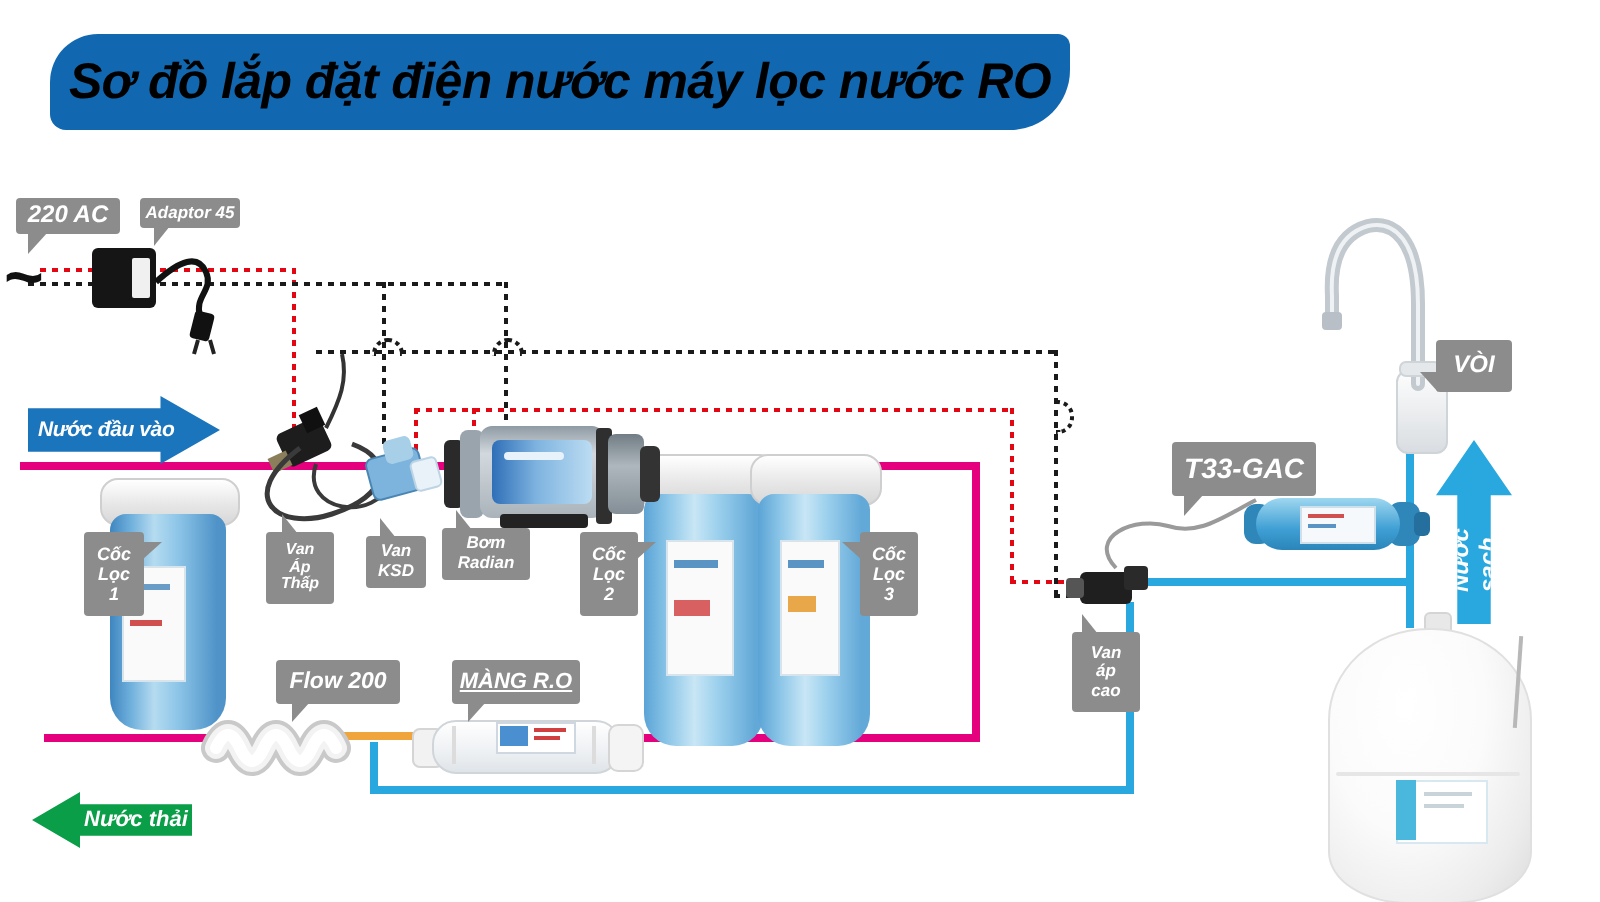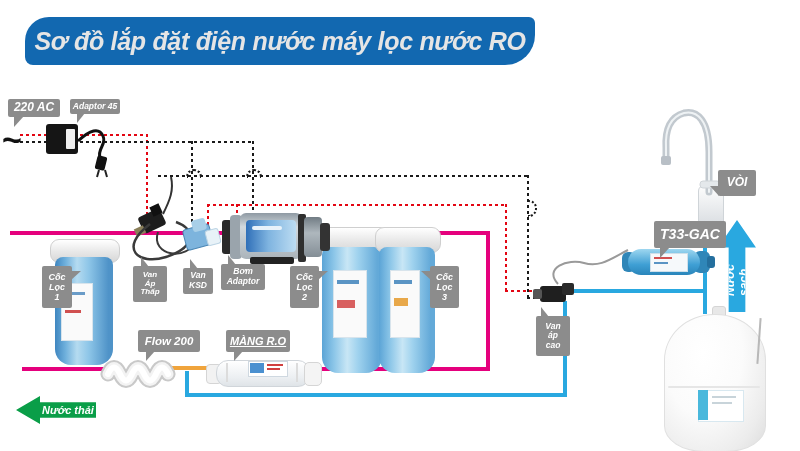--- a/index.html
+++ b/index.html
@@ -2,21 +2,21 @@
 <html><head>
 <meta charset="utf-8">
 <style>
   html,body{margin:0;padding:0;background:#fff;}
   #stage{position:relative;width:800px;height:451px;background:#fff;overflow:hidden;
          font-family:"Liberation Sans",sans-serif;}
   .abs{position:absolute;}
   
   .banner{left:25px;top:17px;width:510px;height:48px;background:#1268b0;
           border-radius:24px 6px 30px 8px;display:flex;align-items:center;justify-content:center;}
-  .banner span{color:#e5e5e5;font-weight:bold;font-style:italic;font-size:25px;letter-spacing:-.3px;}
+  .banner span{color:#000000;font-weight:bold;font-style:italic;font-size:25px;letter-spacing:-.3px;}
   
   .ln{position:absolute;z-index:1;}
   .mag{background:#e5007d;}
   .cyn{background:#29a8e0;}
   .org{background:#f0a43c;}
   
   .dh{position:absolute;height:2px;z-index:1;}
   .dv{position:absolute;width:2px;z-index:1;}
   .dh.red{background:repeating-linear-gradient(90deg,#e30613 0 3px,transparent 3px 6px);}
   .dv.red{background:repeating-linear-gradient(180deg,#e30613 0 3px,transparent 3px 6px);}
@@ -190,20 +190,23 @@
     <div class="abs" style="left:712px;top:306px;width:12px;height:12px;background:#e8e8e8;border:1px solid #d5d5d5;border-radius:3px;"></div>
     <div class="abs" style="left:664px;top:314px;width:100px;height:136px;border:1px solid #e0e0e0;border-radius:50px 50px 40px 40px / 46px 46px 26px 26px;background:radial-gradient(ellipse at 38% 28%,#ffffff 0%,#fbfbfb 45%,#ececec 78%,#dcdcdc 100%);"></div>
     <div class="abs" style="left:668px;top:386px;width:92px;height:2px;background:#e6e6e6;border-radius:1px;"></div>
     <div class="abs" style="left:758px;top:318px;width:2px;height:46px;background:#b8b8b8;transform:rotate(4deg);"></div>
     <div class="abs" style="left:698px;top:390px;width:44px;height:30px;background:#fff;border:1px solid #d8e8f0;"></div>
     <div class="abs" style="left:698px;top:390px;width:10px;height:30px;background:#49b8dc;"></div>
     <div class="abs" style="left:712px;top:396px;width:24px;height:2px;background:#c8d4da;"></div>
     <div class="abs" style="left:712px;top:402px;width:20px;height:2px;background:#c8d4da;"></div>
   </div>
 
+  <div class="arrow" style="left:14px;top:198px;width:96px;height:34px;background:#1b75bc;clip-path:polygon(0% 18%,69% 18%,69% 0%,100% 50%,69% 100%,69% 82%,0% 82%);">
+    <span class="arr-txt" style="left:5px;top:50%;transform:translateY(-50%);font-size:10.5px;letter-spacing:-0.2px;">Nước đầu vào</span>
+  </div>
   <div class="arrow" style="left:16px;top:396px;width:80px;height:28px;background:#0a9e48;clip-path:polygon(0% 50%,30% 0%,30% 22%,100% 22%,100% 78%,30% 78%,30% 100%);">
     <span class="arr-txt" style="left:26px;top:50%;transform:translateY(-50%);font-size:11px;">Nước thải</span>
   </div>
   <div class="arrow" style="left:718px;top:220px;width:38px;height:92px;background:#29a8e0;clip-path:polygon(50% 0%,100% 30%,72% 30%,72% 100%,28% 100%,28% 30%,0% 30%);">
     <span class="arr-txt" style="left:50%;top:60px;transform:translate(-50%,-50%) rotate(180deg);writing-mode:vertical-rl;font-size:12px;">Nước sạch</span>
   </div>
 
   <div class="co" style="left:8px;top:99px;width:52px;height:18px;">
     <span style="font-size:12px;">220 AC</span>
     <i class="tail" style="left:6px;bottom:-10px;border-top:11px solid #8c8c8c;border-right:10px solid transparent;"></i>
@@ -224,21 +227,21 @@
 Thấp</span>
     <i class="tail" style="left:8px;top:-9px;border-bottom:10px solid #8c8c8c;border-right:8px solid transparent;"></i>
   </div>
   <div class="co" style="left:183px;top:268px;width:30px;height:26px;">
     <span style="font-size:8.5px;">Van
 KSD</span>
     <i class="tail" style="left:7px;top:-9px;border-bottom:10px solid #8c8c8c;border-right:8px solid transparent;"></i>
   </div>
   <div class="co" style="left:221px;top:264px;width:44px;height:26px;">
     <span style="font-size:8.5px;">Bơm
-Adaptor</span>
+Radian</span>
     <i class="tail" style="left:7px;top:-9px;border-bottom:10px solid #8c8c8c;border-right:8px solid transparent;"></i>
   </div>
   <div class="co" style="left:290px;top:266px;width:29px;height:42px;">
     <span style="font-size:9px;">Cốc
 Lọc
 2</span>
     <i class="tail" style="right:-9px;top:5px;border-left:10px solid #8c8c8c;border-bottom:9px solid transparent;"></i>
   </div>
   <div class="co" style="left:430px;top:266px;width:29px;height:42px;">
     <span style="font-size:9px;">Cốc
@@ -253,21 +256,21 @@
   <div class="co" style="left:226px;top:330px;width:64px;height:22px;">
     <span style="font-size:11px;text-decoration:underline;">MÀNG R.O</span>
     <i class="tail" style="left:8px;bottom:-9px;border-top:10px solid #8c8c8c;border-right:9px solid transparent;"></i>
   </div>
   <div class="co" style="left:536px;top:316px;width:34px;height:40px;">
     <span style="font-size:8.5px;">Van
 áp
 cao</span>
     <i class="tail" style="left:5px;top:-9px;border-bottom:10px solid #8c8c8c;border-right:8px solid transparent;"></i>
   </div>
-  <div class="co" style="left:654px;top:221px;width:72px;height:27px;">
+  <div class="co" style="left:586px;top:221px;width:72px;height:27px;">
     <span style="font-size:14px;">T33-GAC</span>
     <i class="tail" style="left:6px;bottom:-10px;border-top:11px solid #8c8c8c;border-right:10px solid transparent;"></i>
   </div>
   <div class="co" style="left:718px;top:170px;width:38px;height:26px;">
     <span style="font-size:12px;">VÒI</span>
     <i class="tail" style="left:-8px;bottom:0px;border-top:10px solid #8c8c8c;border-left:9px solid transparent;"></i>
   </div>
 
 </div>
 

